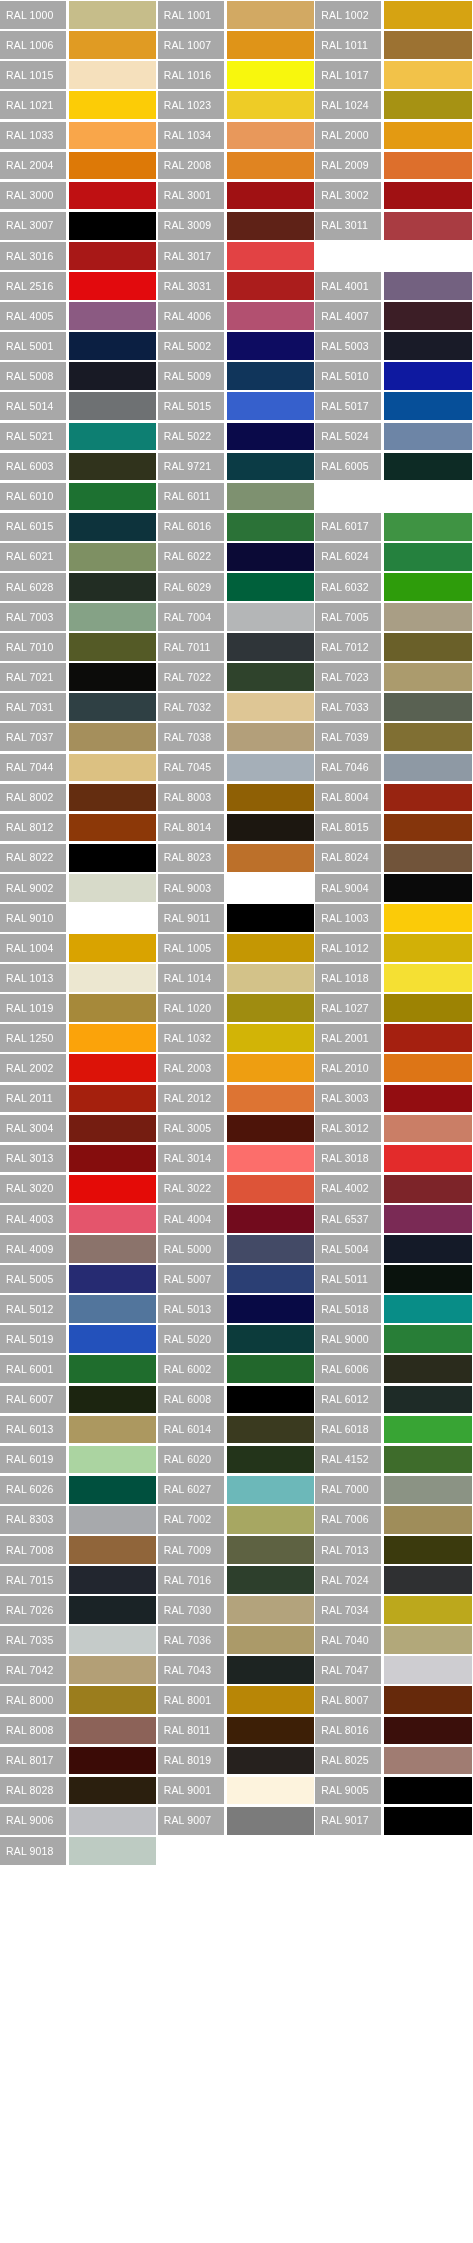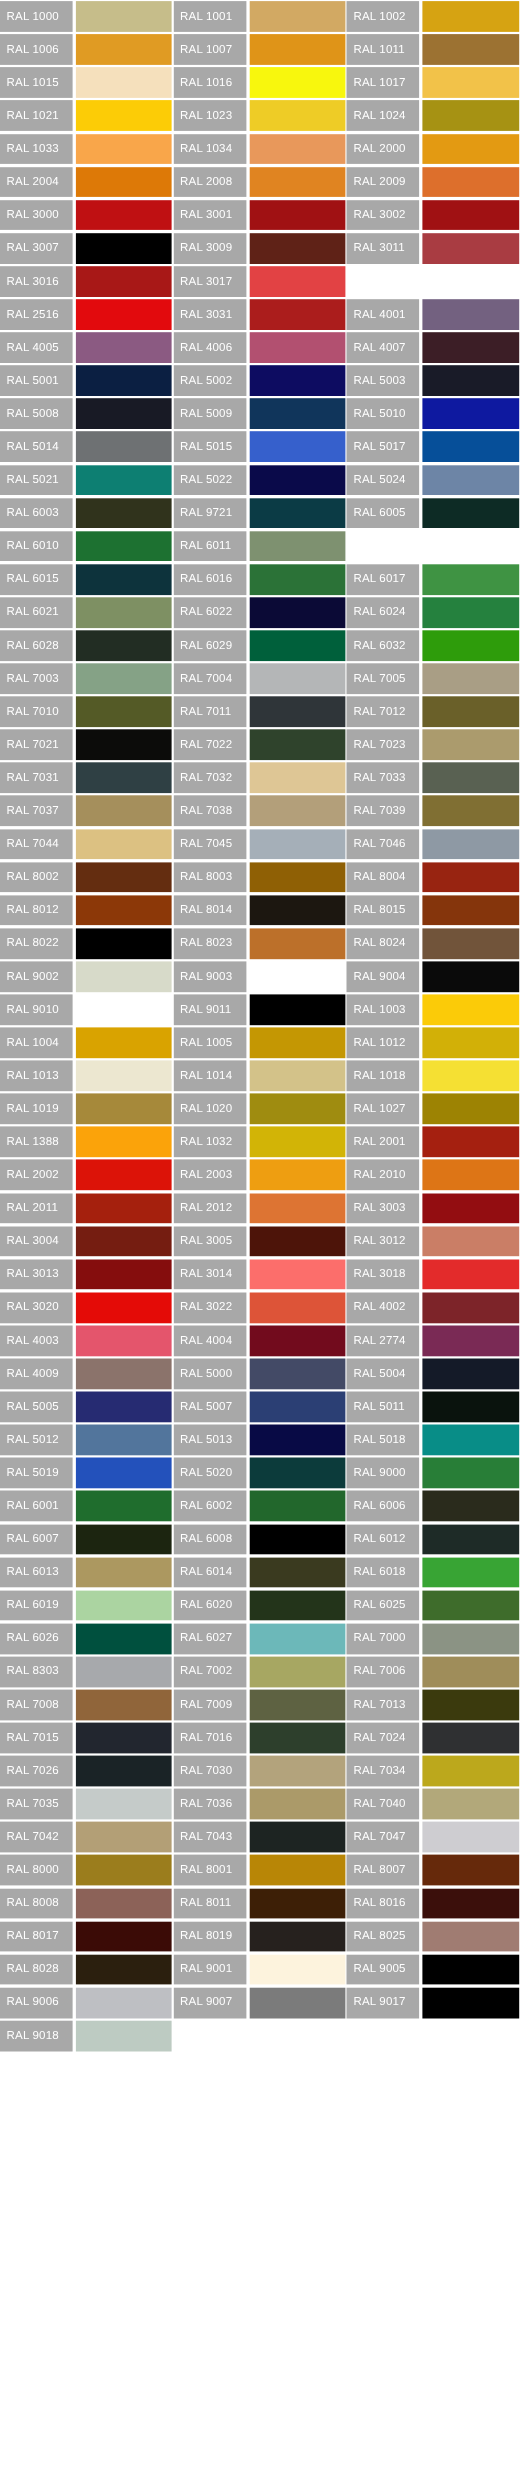--- a/index.html
+++ b/index.html
@@ -520,21 +520,21 @@
         <div class="label">RAL 1020</div>
         <div class="swatch" style="background: rgb(159, 140, 16);"></div>
       </div>
       <div class="cell">
         <div class="label">RAL 1027</div>
         <div class="swatch" style="background: rgb(157, 131, 3);"></div>
       </div>
     </div>
     <div class="row">
       <div class="cell">
-        <div class="label">RAL 1388</div>
+        <div class="label">RAL 1250</div>
         <div class="swatch" style="background: rgb(251, 163, 10);"></div>
       </div>
       <div class="cell">
         <div class="label">RAL 1032</div>
         <div class="swatch" style="background: rgb(210, 180, 6);"></div>
       </div>
       <div class="cell">
         <div class="label">RAL 2001</div>
         <div class="swatch" style="background: rgb(165, 32, 16);"></div>
       </div>
@@ -612,21 +612,21 @@
     <div class="row">
       <div class="cell">
         <div class="label">RAL 4003</div>
         <div class="swatch" style="background: rgb(228, 85, 108);"></div>
       </div>
       <div class="cell">
         <div class="label">RAL 4004</div>
         <div class="swatch" style="background: rgb(114, 11, 29);"></div>
       </div>
       <div class="cell">
-        <div class="label">RAL 2774</div>
+        <div class="label">RAL 6537</div>
         <div class="swatch" style="background: rgb(122, 42, 85);"></div>
       </div>
     </div>
     <div class="row">
       <div class="cell">
         <div class="label">RAL 4009</div>
         <div class="swatch" style="background: rgb(139, 115, 107);"></div>
       </div>
       <div class="cell">
         <div class="label">RAL 5000</div>
@@ -724,21 +724,21 @@
     <div class="row">
       <div class="cell">
         <div class="label">RAL 6019</div>
         <div class="swatch" style="background: rgb(171, 212, 161);"></div>
       </div>
       <div class="cell">
         <div class="label">RAL 6020</div>
         <div class="swatch" style="background: rgb(35, 52, 26);"></div>
       </div>
       <div class="cell">
-        <div class="label">RAL 6025</div>
+        <div class="label">RAL 4152</div>
         <div class="swatch" style="background: rgb(62, 108, 43);"></div>
       </div>
     </div>
     <div class="row">
       <div class="cell">
         <div class="label">RAL 6026</div>
         <div class="swatch" style="background: rgb(0, 80, 62);"></div>
       </div>
       <div class="cell">
         <div class="label">RAL 6027</div>

